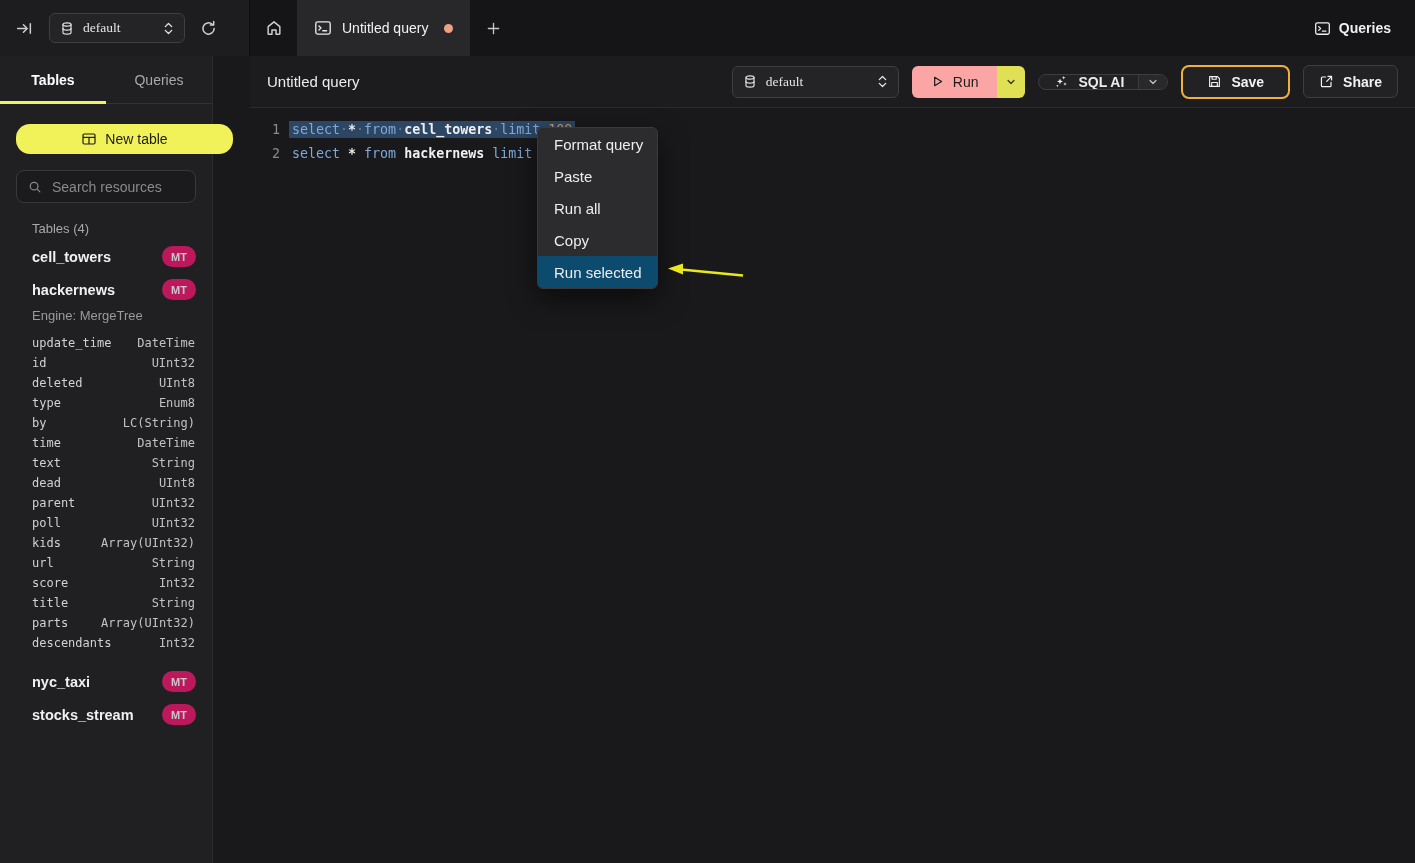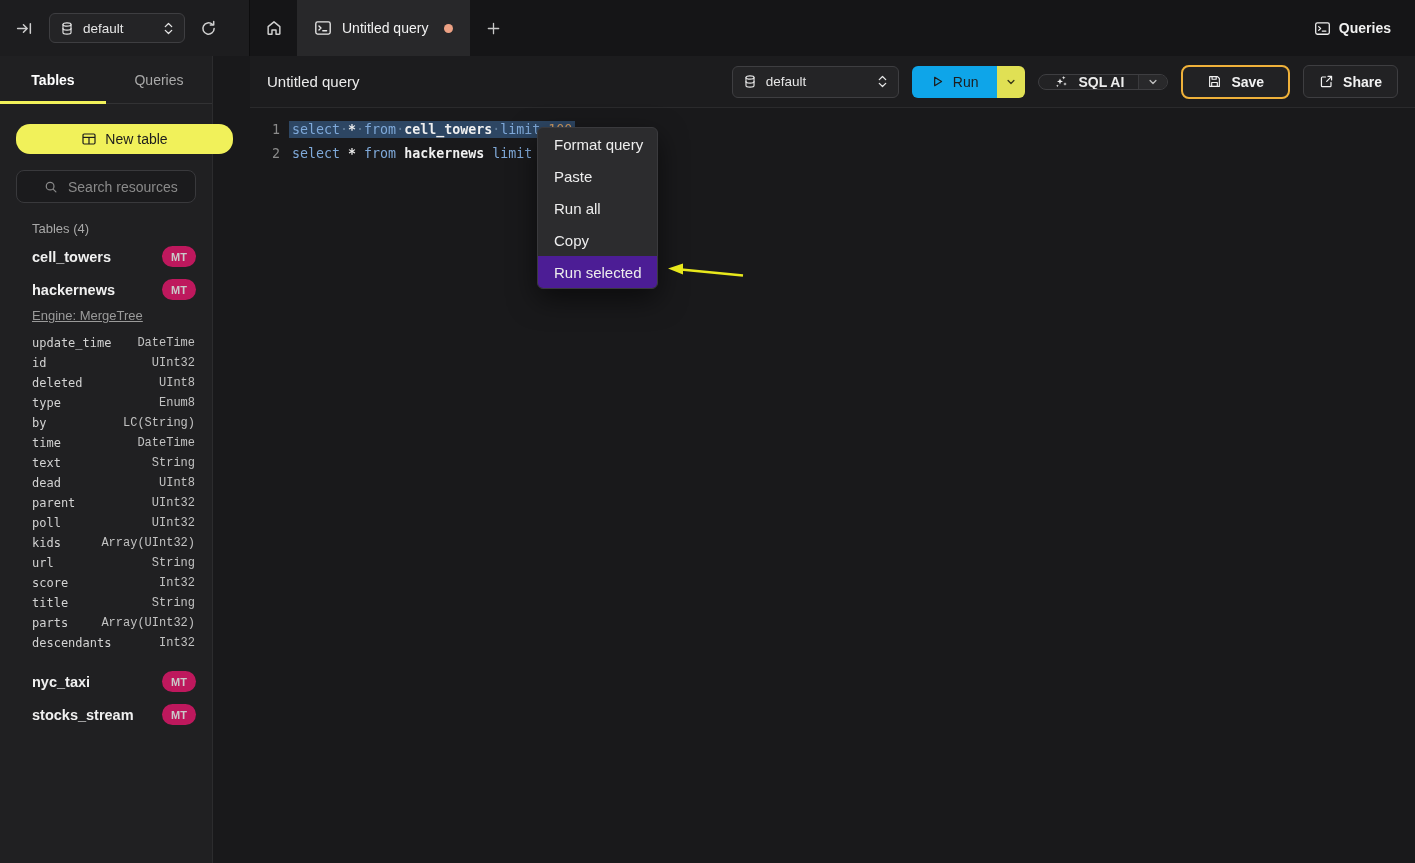--- a/index.html
+++ b/index.html
@@ -17,21 +17,21 @@
     width:250px; flex:0 0 250px; background:#1d1d1f; display:flex; align-items:center;
     padding:0 16px; border-right:1px solid #0d0d0e;
   }
   .topbar-right { flex:1; background:#151517; display:flex; align-items:center; }
   .icon-btn { display:flex; align-items:center; justify-content:center; color:#cfcfcf; cursor:pointer; background:none; border:none; padding:0; }
   .select-box {
     display:flex; align-items:center; gap:9px; height:30px; padding:0 10px;
     background:#242426; border:1px solid #3e3e41; border-radius:6px; color:#e6e6e6;
     font-size:13.5px; cursor:pointer;
   }
-  .select-box .lbl { flex:1; text-align:left; }
+  .select-box .lbl { flex:1; text-align:left;font-family:Liberation Serif, serif; }
   .topbar-left .select-box { width:136px; margin-left:16px; }
   .topbar-left .refresh { margin-left:15px; }
   .home-btn { width:47px; height:56px; }
   .editor-tab {
     height:56px; display:flex; align-items:center; gap:10px; padding:0 17px;
     background:#28282a; cursor:pointer;
   }
   .editor-tab .tab-label { font-size:14px; color:#f2f2f2; }
   .dirty-dot { width:9px; height:9px; border-radius:50%; background:#eca184; margin-left:6px; }
   .tab-plus { width:46px; height:56px; color:#c9c9c9; }
@@ -51,58 +51,58 @@
   .sidebar-tab.active::after {
     content:""; position:absolute; left:0; right:0; bottom:-1px; height:3px; background:#f1f15a;
   }
   .new-table-btn {
     margin:20px 16px 12px; height:30px; width:217px; border:none; border-radius:14px;
     background:#f1f15a; color:#1c1c1c; font-size:14px; font-weight:500;
     display:flex; align-items:center; justify-content:center; gap:8px; cursor:pointer;
     font-family:"Liberation Sans", sans-serif;
   }
   .search-wrap {
-    margin:16px 16px 0; height:33px; display:flex; align-items:center; gap:8px; padding:0 27px;
+    margin:16px 16px 0; height:33px; display:flex; align-items:center; gap:8px; padding:0 11px;
     background:#1b1b1d; border:1px solid #39393c; border-radius:8px; color:#8a8a8a;
   }
   .search-wrap input {
     flex:1; background:transparent; border:none; outline:none; color:#dddddd;
     font-size:14px; font-family:"Liberation Sans", sans-serif;
   }
   .search-wrap input::placeholder { color:#8a8a8a; }
   .section-label { margin:18px 16px 4px 32px; font-size:13px; color:#a8a8a8; }
   .table-row {
     height:33px; display:flex; align-items:center; padding:0 16px 0 32px; cursor:pointer;
   }
   .table-row .tname { font-size:14.5px; font-weight:600; color:#f0f0f0; flex:1; }
   .badge {
     min-width:34px; height:21px; padding:0 9px; border-radius:11px; background:#be185d;
     color:#c9c9c9; font-size:11px; font-weight:600; display:flex; align-items:center; justify-content:center;
   }
-  .engine-line { margin:2px 16px 10px 32px; font-size:13px; color:#9a9a9a;text-decoration:underline; }
+  .engine-line { margin:2px 16px 10px 32px; font-size:13px; color:#9a9a9a; }
   .col-row {
     height:20px; display:flex; align-items:center; padding:0 17px 0 32px;
     font-family:"DejaVu Sans Mono", monospace; font-size:12px;
   }
   .col-row .cname { color:#d2d2d2; flex:1; }
-  .col-row .ctype { color:#c2c2c2;font-family:Liberation Mono, monospace; }
+  .col-row .ctype { color:#c2c2c2; }
   .cols-gap { height:12px; }
 
   
   .main { position:absolute; top:56px; left:250px; right:0; bottom:0; background:#19191b; }
   .main-header {
     height:52px; display:flex; align-items:center; padding:0 17px;
     background:#1c1c1e; border-bottom:1px solid #2a2a2c;
   }
   .page-title { font-size:15px; color:#ececec; }
   .header-controls { margin-left:auto; display:flex; align-items:center; gap:13px; }
   .header-controls .select-box { width:167px; height:32px; }
   .run-btn { display:flex; height:32px; border-radius:6px; overflow:hidden; cursor:pointer; }
   .run-main {
-    display:flex; align-items:center; gap:9px; padding:0 19px; background:#0ea5e9;
+    display:flex; align-items:center; gap:9px; padding:0 19px; background:#fca5a5;
     color:#1d1d1d; font-size:14px; font-weight:500;
   }
   .run-chevron { width:28px; display:flex; align-items:center; justify-content:center; background:#e0e054; color:#3a3a1a; }
   .split-btn { display:flex; height:16px; border:1px solid #3e3e41; border-radius:8px; background:#222224; overflow:hidden; cursor:pointer; }
   .split-main { display:flex; align-items:center; gap:9px; padding:0 14px; color:#ececec; font-size:14px; font-weight:600; }
   .split-chev { width:29px; display:flex; align-items:center; justify-content:center; color:#bdbdbd; border-left:1px solid #3a3a3d; background:#29292b; }
   .save-btn {
     display:flex; align-items:center; gap:9px; height:34px; padding:0 24px;
     background:#222224; border:2px solid #efb13a; border-radius:8px; color:#f2f2f2;
     font-size:14px; font-weight:600; cursor:pointer; font-family:"Liberation Sans", sans-serif;
@@ -130,21 +130,21 @@
   
   .context-menu {
     position:absolute; left:537px; top:127px; width:121px;
     background:#2c2c2e; border:1px solid #3a3a3d; border-radius:6px;
     box-shadow:0 10px 28px rgba(0,0,0,0.55); overflow:hidden; z-index:5;
   }
   .menu-item {
     height:32px; display:flex; align-items:center; padding:0 16px;
     font-size:15px; color:#ededed; cursor:pointer; white-space:nowrap;
   }
-  .menu-item.highlighted { background:#4c1d95; }
+  .menu-item.highlighted { background:#0c4a6e; }
 
   
   .anno-arrow { position:absolute; left:666px; top:260px; z-index:6; pointer-events:none; }
 </style>
 </head>
 <body>
 
 <div class="topbar">
   <div class="topbar-left">
     <button class="icon-btn">

